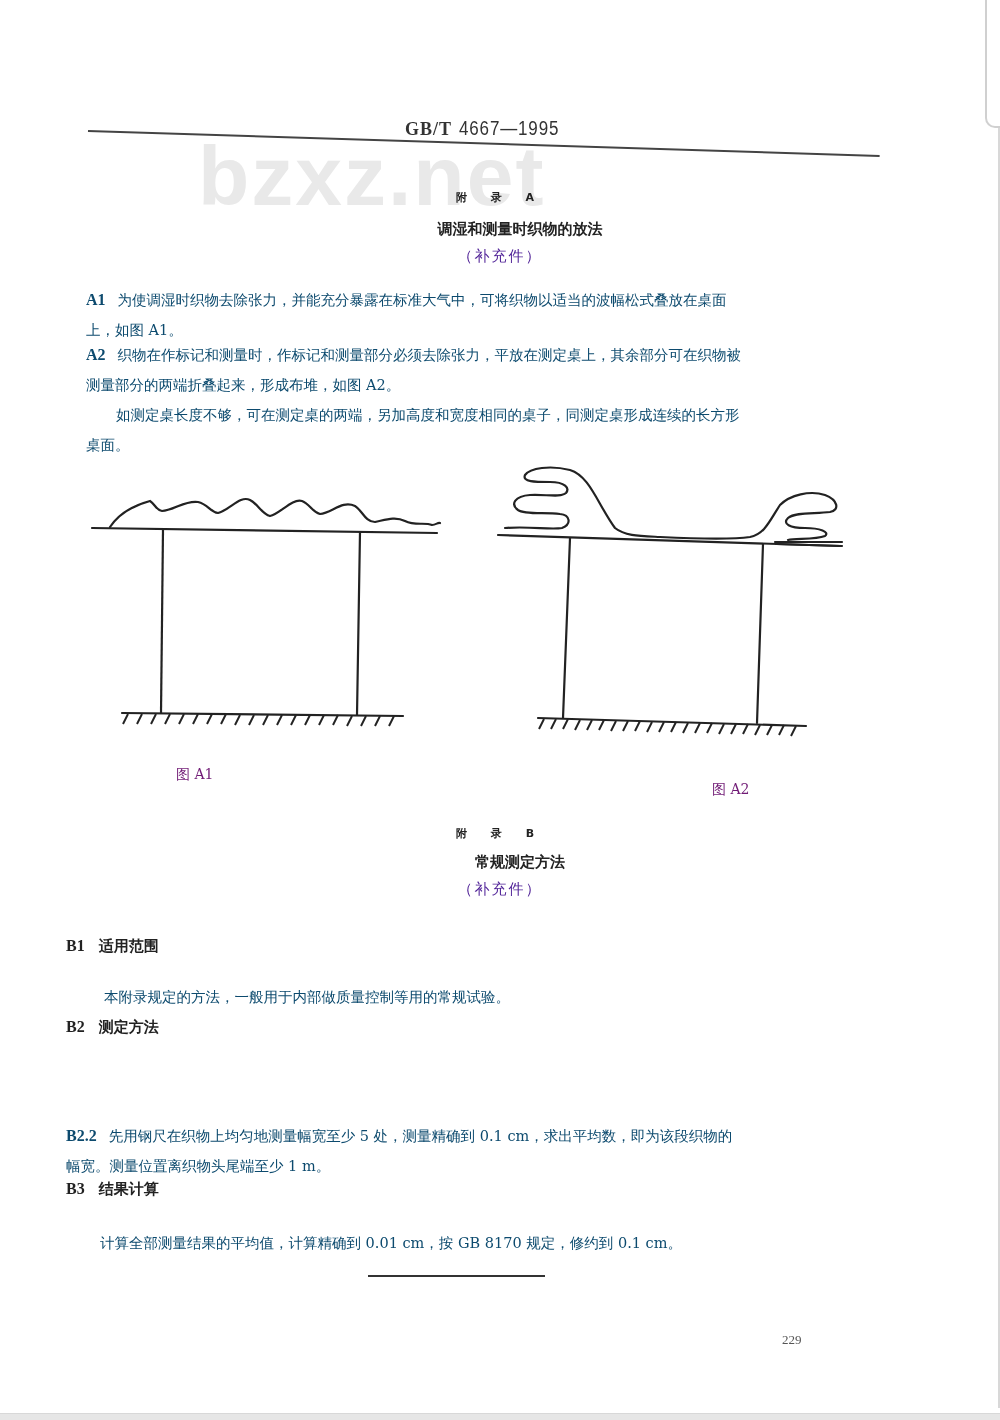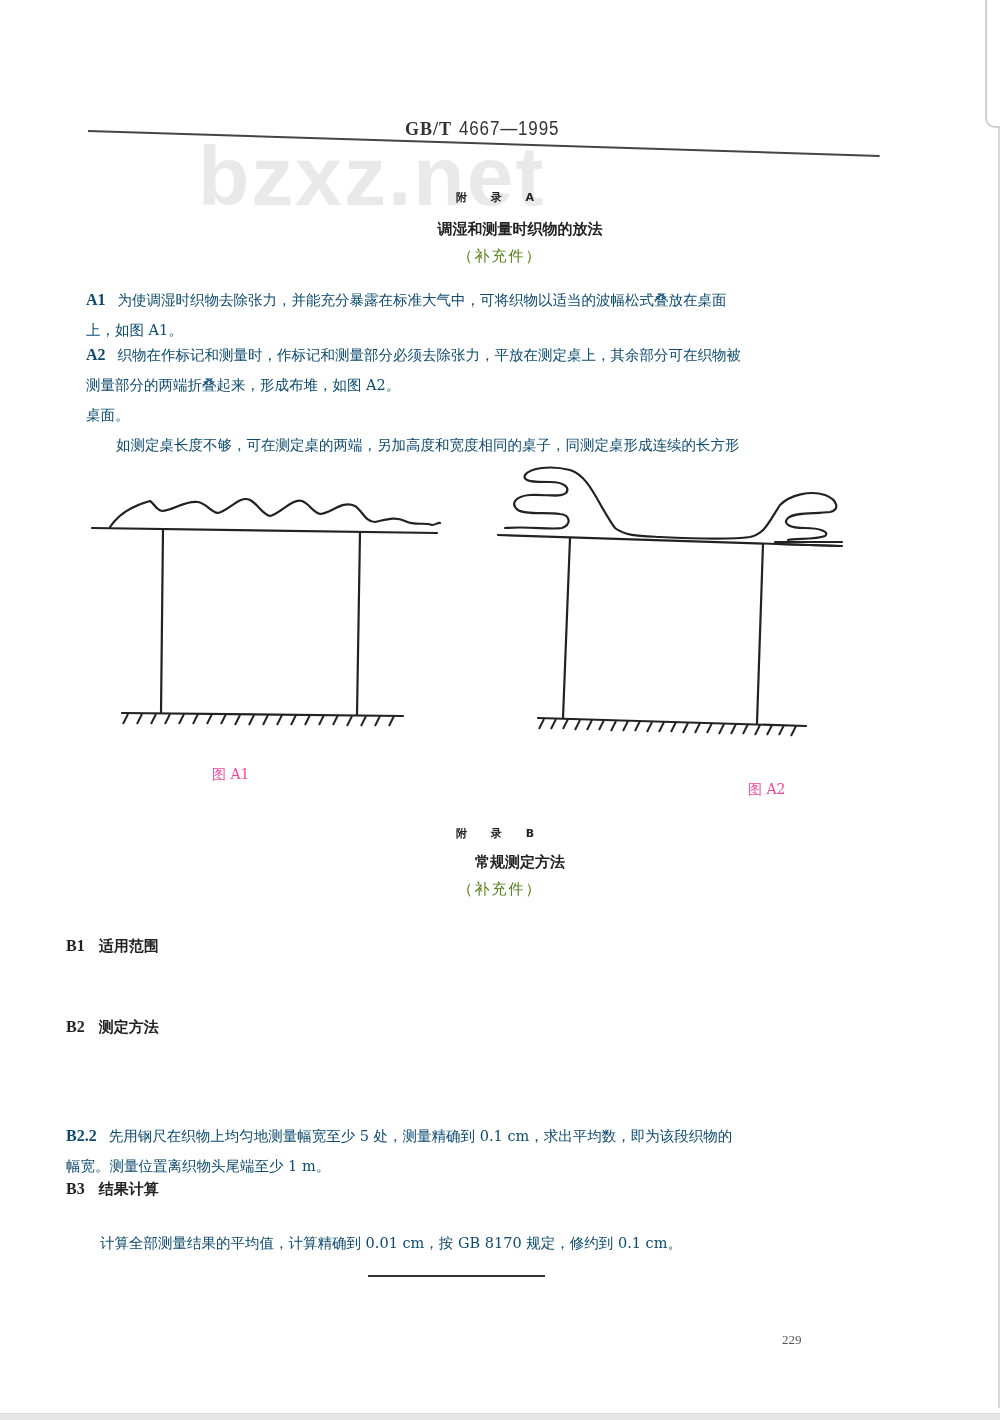--- a/index.html
+++ b/index.html
@@ -21,29 +21,29 @@
   .doc-code b { font-weight: bold; font-family: "Liberation Serif", serif; }
   .doc-code span { font-family: "Liberation Sans", sans-serif; font-size: 20px; transform: scaleX(0.85); display: inline-block; transform-origin: left; }
   .header-rule { position: absolute; left: 88px; top: 130px; width: 792px; height: 2px; background: #444; transform: rotate(1.8deg); transform-origin: left; }
 
   .watermark { position: absolute; left: 198px; top: 128px; font-family: "Liberation Sans", sans-serif;
      font-weight: bold; font-size: 84px; color: #e9e9e9; letter-spacing: 2px; z-index: 0; }
 
   .center { position: absolute; left: 0; width: 1000px; text-align: center; }
   .apx-title { font-family: "DejaVu Sans", sans-serif; font-weight: bold; font-size: 11px; letter-spacing: 10px; color: #222; }
   .apx-sub { font-family: "DejaVu Sans", sans-serif; font-weight: bold; font-size: 15px; color: #222; padding-left: 20px; }
-  .apx-note { font-size: 15px; color: #4d7c0f; letter-spacing: 2px; }
+  .apx-note { font-size: 15px; color: #4c1d95; letter-spacing: 2px; }
 
   .para { position: absolute; font-size: 14.5px; line-height: 30px; color: #0c4a6e; }
   .para .lbl { font-family: "Liberation Serif", serif; font-weight: bold; font-size: 16px; margin-right: 12px; }
   .heading { position: absolute; font-family: "DejaVu Sans", sans-serif; font-weight: bold; font-size: 15px; color: #222; }
   .heading .lbl { font-family: "Liberation Serif", serif; font-size: 16px; margin-right: 14px; }
 
   .figure { position: absolute; }
-  .fig-caption { position: absolute; font-size: 14px; color: #ec4899; margin-left: 36px; }
+  .fig-caption { position: absolute; font-size: 14px; color: #701a75; }
 
   .footer-rule { position: absolute; left: 368px; top: 1275px; width: 177px; height: 2px; background: #333; }
   .page-number { position: absolute; left: 782px; top: 1332px; font-size: 13px; color: #555; font-family: "Liberation Serif", serif; }
 </style>
 </head>
 <body>
 
 <div class="page">
 
   <div class="watermark">bzxz.net</div>
@@ -62,22 +62,22 @@
     <div><span class="lbl">A1</span><span>为使调湿时织物去除张力，并能充分暴露在标准大气中，可将织物以适当的波幅松式叠放在桌面</span></div>
     <div>上，如图 A1。</div>
   </div>
 
   <div class="para" style="left:86px; top:340px; width:810px;">
     <div><span class="lbl">A2</span><span>织物在作标记和测量时，作标记和测量部分必须去除张力，平放在测定桌上，其余部分可在织物被</span></div>
     <div>测量部分的两端折叠起来，形成布堆，如图 A2。</div>
   </div>
 
   <div class="para" style="left:86px; top:400px; width:810px;">
+    <div style="text-indent:30px">如测定桌长度不够，可在测定桌的两端，另加高度和宽度相同的桌子，同测定桌形成连续的长方形</div>
     <div>桌面。</div>
-    <div style="text-indent:30px">如测定桌长度不够，可在测定桌的两端，另加高度和宽度相同的桌子，同测定桌形成连续的长方形</div>
   </div>
 
   <svg class="figure" style="left:80px; top:470px;" width="400" height="270" viewBox="0 0 400 270">
     <g fill="none" stroke="#222" stroke-width="2.2" stroke-linecap="round">
       <path d="M30 57 C40 42 55 35 70 31 C75 34 76 40 82 41 C95 40 105 30 118 32 C128 34 130 42 138 43 C150 40 160 25 170 30 C178 34 182 44 190 46 C200 44 212 28 222 31 C230 34 232 42 240 44 C252 43 262 30 275 36 C282 40 285 52 295 52 C305 50 315 46 325 51 C335 56 345 52 352 55 C356 55 358 52 360 53"></path>
       <line x1="12" y1="58" x2="357" y2="63"></line>
       <line x1="83" y1="59" x2="81" y2="243"></line>
       <line x1="280" y1="62" x2="277" y2="245"></line>
       <line x1="42" y1="243" x2="323" y2="246"></line>
     </g>
@@ -144,20 +144,21 @@
   </svg>
   <div class="fig-caption" style="left:712px; top:781px;text-align:right;">图 A2</div>
 
   <div class="center apx-title" style="top:826px">附 录 B</div>
   <div class="center apx-sub" style="top:853px">常规测定方法</div>
   <div class="center apx-note" style="top:880px">（补充件）</div>
 
   <div class="heading" style="left:66px; top:937px;">
     <span class="lbl">B1</span><span>适用范围</span>
   </div>
+  <div class="para" style="left:104px; top:982px;">本附录规定的方法，一般用于内部做质量控制等用的常规试验。</div>
 
   <div class="heading" style="left:66px; top:1018px;">
     <span class="lbl">B2</span><span>测定方法</span>
   </div>
 
 
   <div class="para" style="left:66px; top:1121px; width:820px;">
     <div><span class="lbl">B2.2</span><span>先用钢尺在织物上均匀地测量幅宽至少 5 处，测量精确到 0.1 cm，求出平均数，即为该段织物的</span></div>
     <div>幅宽。测量位置离织物头尾端至少 1 m。</div>
   </div>

